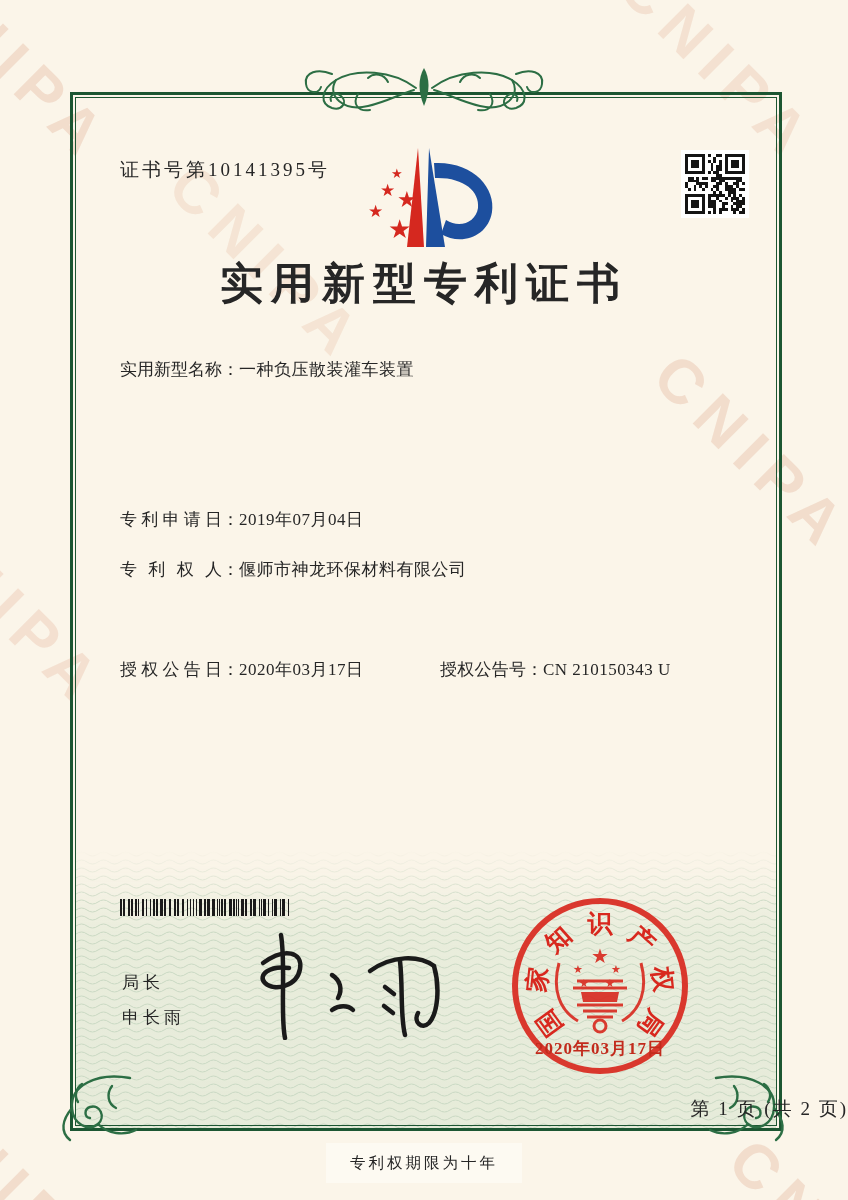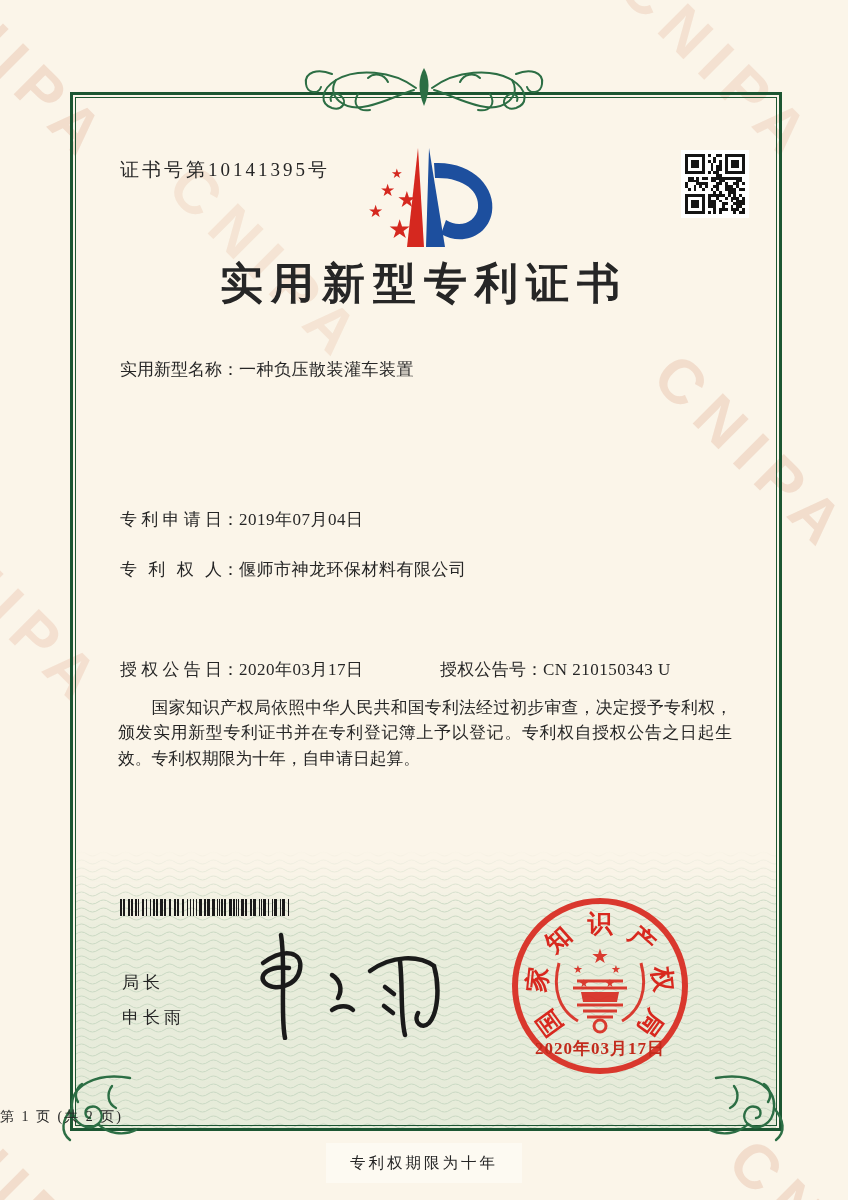--- a/index.html
+++ b/index.html
@@ -79,21 +79,21 @@
   .seal-arc{position:absolute; left:0; top:0; width:186px; height:186px;}
   .seal-arc span{
     position:absolute; left:50%; top:50%;
     font-size:25px; font-weight:bold; color:#d8281e;
   }
   .seal-date{
     position:absolute; left:512px; top:1037px; width:176px; text-align:center;
     font-size:17px; font-weight:bold; color:#c22a1c; letter-spacing:1px;
   }
   
-  .page-indicator{position:absolute; left:0; top:1096px; width:100%; text-align:left; font-size:14px; letter-spacing:2px;margin-top:12px;}
+  .page-indicator{position:absolute; left:0; top:1096px; width:100%; text-align:right; font-size:19px; letter-spacing:2px;}
   .footer-note{
     position:absolute; left:326px; top:1143px; width:196px; height:40px;
     background:#fdfaf2; display:flex; align-items:center; justify-content:center;
     font-size:15.5px; letter-spacing:3px;
   }
   
   .orn-top{position:absolute; left:296px; top:60px;}
   .orn-bl{position:absolute; left:52px; top:1072px;}
   .orn-br{position:absolute; left:706px; top:1072px; transform:scaleX(-1);}
 </style>
@@ -629,21 +629,20 @@
     <span class="flabel">专利权人</span><span class="fcolon">：</span><span class="fvalue">偃师市神龙环保材料有限公司</span>
   </div>
   <div class="frow" style="top:658px">
     <span class="flabel">授权公告日</span><span class="fcolon">：</span><span class="fvalue">2020年03月17日</span>
     <span class="pair2">
       <span class="flabel">授权公告号</span><span class="fcolon">：</span><span class="fvalue">CN 210150343 U</span>
     </span>
   </div>
 
   <div class="body-text">
-    <p>国家知识产权局依照中华人民共和国专利法经过初步审查，决定授予专利权，颁发实用新型专利证书并在专利登记簿上予以登记。专利权自授权公告之日起生效。专利权期限为十年，自申请日起算。</p>
   </div>
 
   <div class="barcode" id="barcode"><i style="width: 2px; margin-right: 1px;"></i><i style="width: 2px; margin-right: 3px;"></i><i style="width: 2px; margin-right: 1px;"></i><i style="width: 2px; margin-right: 2px;"></i><i style="width: 2px; margin-right: 1px;"></i><i style="width: 1px; margin-right: 3px;"></i><i style="width: 2px; margin-right: 2px;"></i><i style="width: 1px; margin-right: 3px;"></i><i style="width: 1px; margin-right: 2px;"></i><i style="width: 2px; margin-right: 1px;"></i><i style="width: 2px; margin-right: 2px;"></i><i style="width: 3px; margin-right: 1px;"></i><i style="width: 2px; margin-right: 3px;"></i><i style="width: 2px; margin-right: 3px;"></i><i style="width: 2px; margin-right: 1px;"></i><i style="width: 2px; margin-right: 3px;"></i><i style="width: 2px; margin-right: 3px;"></i><i style="width: 1px; margin-right: 2px;"></i><i style="width: 1px; margin-right: 2px;"></i><i style="width: 1px; margin-right: 2px;"></i><i style="width: 1px; margin-right: 2px;"></i><i style="width: 3px; margin-right: 2px;"></i><i style="width: 2px; margin-right: 1px;"></i><i style="width: 3px; margin-right: 2px;"></i><i style="width: 3px; margin-right: 2px;"></i><i style="width: 1px; margin-right: 1px;"></i><i style="width: 1px; margin-right: 1px;"></i><i style="width: 2px; margin-right: 1px;"></i><i style="width: 2px; margin-right: 3px;"></i><i style="width: 3px; margin-right: 1px;"></i><i style="width: 2px; margin-right: 1px;"></i><i style="width: 1px; margin-right: 1px;"></i><i style="width: 1px; margin-right: 2px;"></i><i style="width: 3px; margin-right: 1px;"></i><i style="width: 2px; margin-right: 3px;"></i><i style="width: 2px; margin-right: 1px;"></i><i style="width: 3px; margin-right: 3px;"></i><i style="width: 1px; margin-right: 1px;"></i><i style="width: 1px; margin-right: 1px;"></i><i style="width: 3px; margin-right: 2px;"></i><i style="width: 1px; margin-right: 3px;"></i><i style="width: 1px; margin-right: 1px;"></i><i style="width: 3px; margin-right: 3px;"></i><i style="width: 1px; margin-right: 1px;"></i><i style="width: 3px; margin-right: 3px;"></i><i style="width: 1px; margin-right: 1px;"></i></div>
 
   <div class="signer-title">局长</div>
   <div class="signer-name">申长雨</div>
 
   <svg class="signature" width="215" height="115" viewBox="0 0 215 115">
     <g stroke="#1a1a1a" fill="none" stroke-width="4.5" stroke-linecap="round" stroke-linejoin="round">
       <path d="M28,38 C50,22 68,27 65,44 C62,61 40,67 30,58 C22,50 35,40 54,43"></path>

